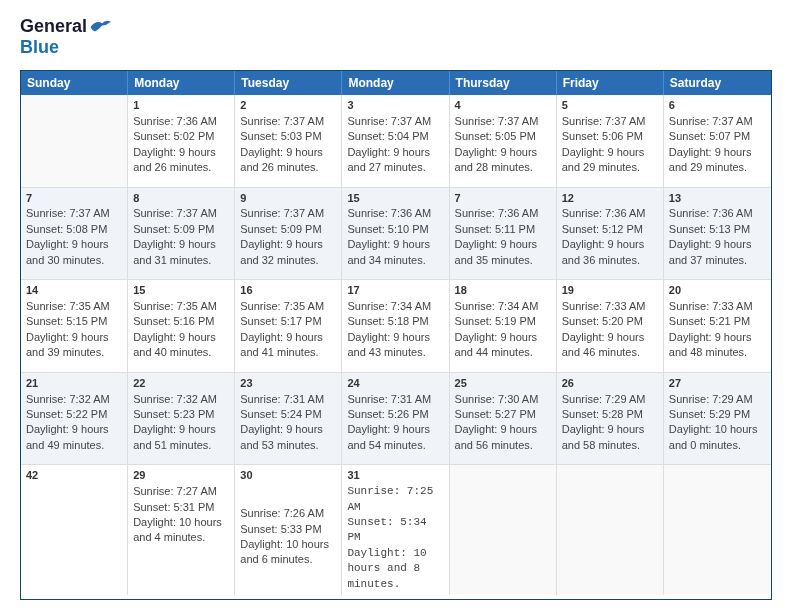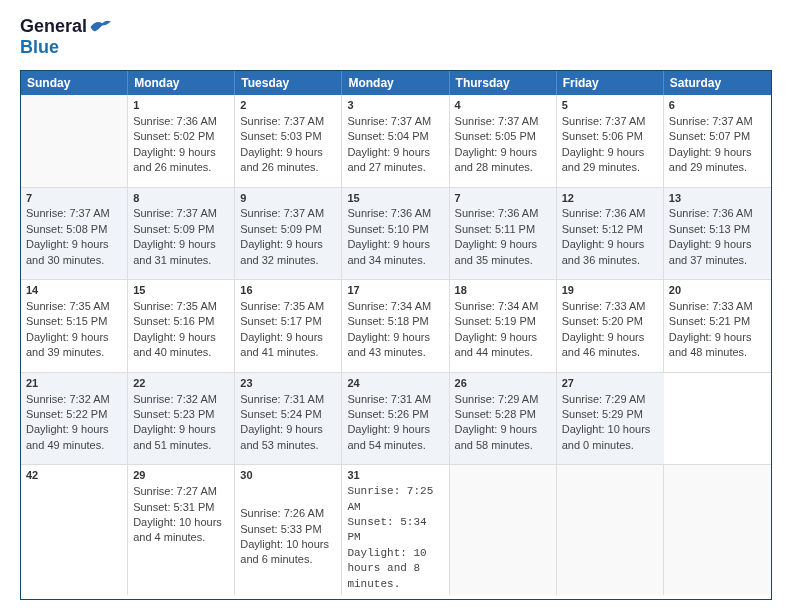--- a/index.html
+++ b/index.html
@@ -288,20 +288,26 @@
 Sunset: 5:24 PM
 Daylight: 9 hours and 53 minutes.</div>
           </div>
           <div class="cal-cell alt">
             <div class="day-num">24</div>
             <div class="cell-text" style="white-space: pre-line;">Sunrise: 7:31 AM
 Sunset: 5:26 PM
 Daylight: 9 hours and 54 minutes.</div>
           </div>
           <div class="cal-cell alt">
+            <div class="day-num">25</div>
+            <div class="cell-text" style="white-space: pre-line;">Sunrise: 7:30 AM
+Sunset: 5:27 PM
+Daylight: 9 hours and 56 minutes.</div>
+          </div>
+          <div class="cal-cell alt">
             <div class="day-num">26</div>
             <div class="cell-text" style="white-space: pre-line;">Sunrise: 7:29 AM
 Sunset: 5:28 PM
 Daylight: 9 hours and 58 minutes.</div>
           </div>
           <div class="cal-cell alt">
             <div class="day-num">27</div>
             <div class="cell-text" style="white-space: pre-line;">Sunrise: 7:29 AM
 Sunset: 5:29 PM
 Daylight: 10 hours and 0 minutes.</div>

